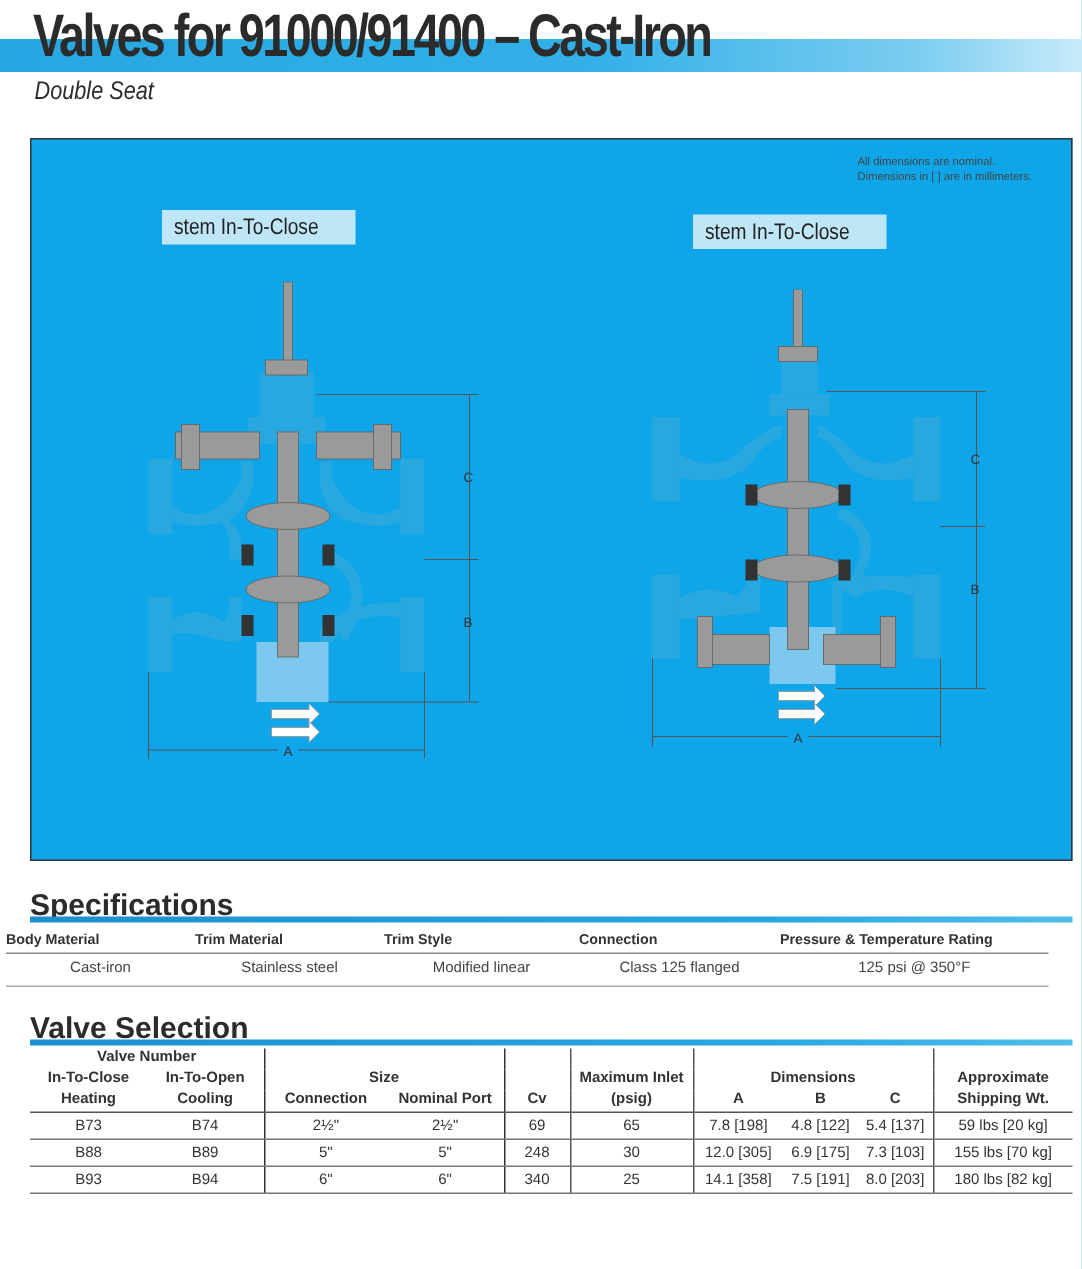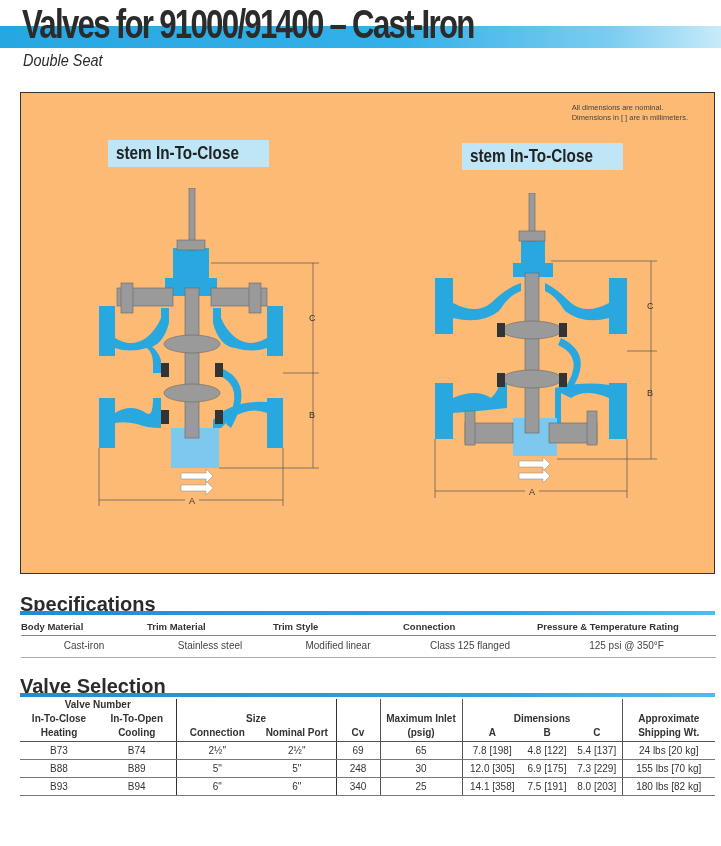--- a/index.html
+++ b/index.html
@@ -17,42 +17,42 @@
     transform: scaleX(0.78); transform-origin: left top; white-space: nowrap;
   }
   .subtitle {
     position: absolute; left: 23px; top: 51px;
     font-style: italic; font-size: 17px; color: #2b2b2b;
     transform: scaleX(0.85); transform-origin: left top;
   }
 
   .diagram-frame {
     position: absolute; left: 20px; top: 92px; width: 695px; height: 482px;
-    border: 1.5px solid #333; background: #fdba74;
+    border: 1.5px solid #333; background: #0ea5e9;
   }
   .dims-note {
     position: absolute; right: 26px; top: 10px; font-size: 7.5px; line-height: 10px; color: #444;
   }
   .stem-label {
-    position: absolute; background: #bfe6f7; font-weight: bold; font-size: 18px;
+    position: absolute; background: #bfe6f7; font-weight: normal; font-size: 15px;
     color: #222; padding: 3px 8px; white-space: nowrap;
   }
   .stem-label span { display: inline-block; transform: scaleX(0.85); transform-origin: left center; }
   .valve-svg { position: absolute; }
 
   .section-title {
     position: absolute; left: 20px; font-weight: bold; font-size: 20px; color: #2b2b2b;
   }
   .section-rule {
     position: absolute; left: 20px; width: 695px; height: 4px;
     background: linear-gradient(90deg, #1d8fcf 0%, #27a7e2 70%, #4fbdea 100%);
   }
 
   .spec-table {
-    position: absolute; left: 21px; top: 618px; width: 695px; border-collapse: collapse; font-size: 10px;
+    position: absolute; left: 4px; top: 618px; width: 695px; border-collapse: collapse; font-size: 10px;
   }
   .spec-table th {
     text-align: left; font-weight: bold; font-size: 9.5px; padding: 3px 0; color: #333;
     border-bottom: 1px solid #888;
   }
   .spec-table td { padding: 4px 0 6px 0; color: #444; border-bottom: 1px solid #aaa; text-align: center; }
 
   .sel-table {
     position: absolute; left: 20px; top: 699px; width: 695px; border-collapse: collapse;
     font-size: 10px; text-align: center;
@@ -270,32 +270,32 @@
     <tr>
       <td>B73</td>
       <td class="vsep">B74</td>
       <td>2½"</td>
       <td class="vsep">2½"</td>
       <td class="vsep-l">69</td>
       <td class="vsep-l">65</td>
       <td>7.8 [198]</td>
       <td>4.8 [122]</td>
       <td class="vsep-l">5.4 [137]</td>
-      <td>24 lbs [20 kg]</td>
+      <td>59 lbs [20 kg]</td>
     </tr>
     <tr>
       <td>B88</td>
       <td class="vsep">B89</td>
       <td>5"</td>
       <td class="vsep">5"</td>
       <td class="vsep-l">248</td>
       <td class="vsep-l">30</td>
       <td>12.0 [305]</td>
       <td>6.9 [175]</td>
-      <td class="vsep-l">7.3 [229]</td>
+      <td class="vsep-l">7.3 [103]</td>
       <td>155 lbs [70 kg]</td>
     </tr>
     <tr>
       <td>B93</td>
       <td class="vsep">B94</td>
       <td>6"</td>
       <td class="vsep">6"</td>
       <td class="vsep-l">340</td>
       <td class="vsep-l">25</td>
       <td>14.1 [358]</td>

